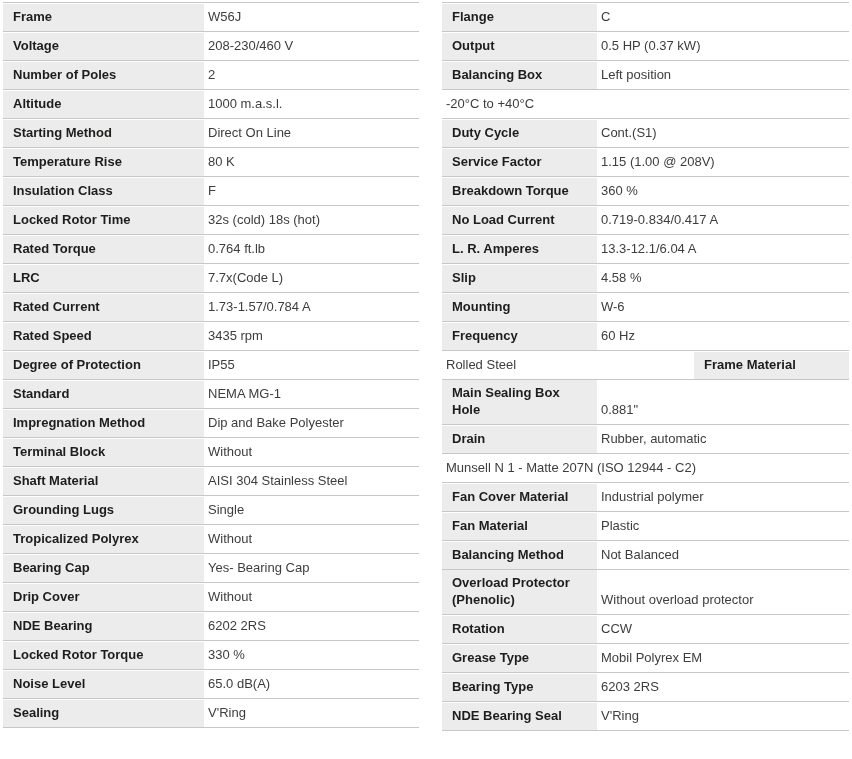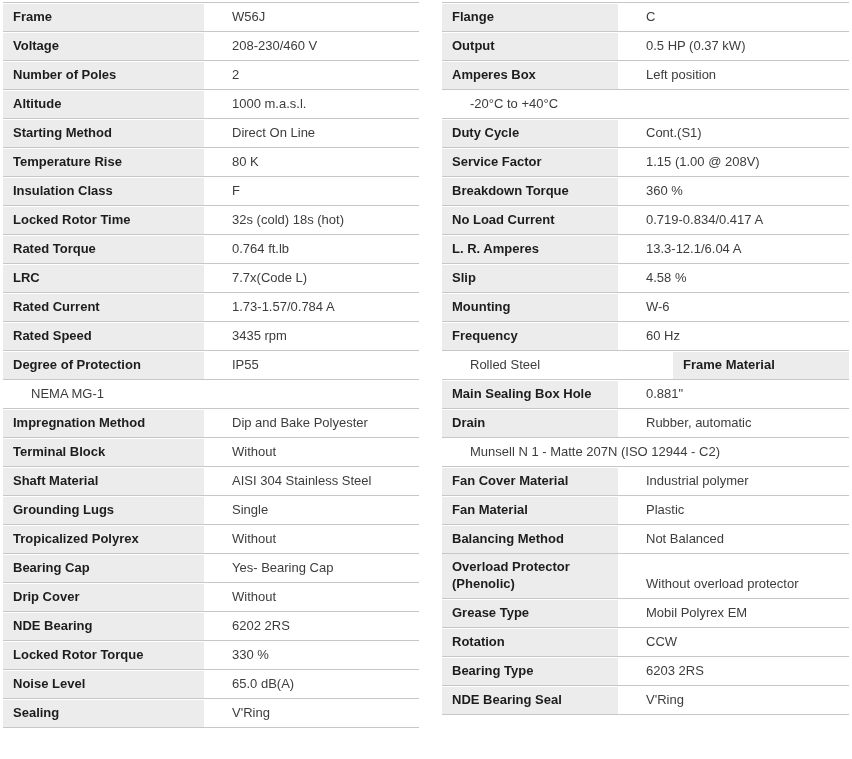--- a/index.html
+++ b/index.html
@@ -38,25 +38,25 @@
     line-height: 1.3;
   }
   .cell.label {
     background: #ececec;
     font-weight: bold;
     color: #1d1d1b;
     padding: 5px 8px 5px 10px;
     flex: 0 0 auto;
   }
   .spec-table-left  .cell.label { width: 201px; }
-  .spec-table-right .cell.label { width: 176px; }
+  .spec-table-right .cell.label { width: 155px; }
   .cell.value {
     flex: 1 1 auto;
     color: #3d3d3c;
-    padding: 5px 8px 5px 28px;
+    padding: 5px 8px 5px 4px;
     min-width: 0;
   }
 </style>
 </head>
 <body>
 
 <div class="page">
   <div class="spec-table spec-table-left">
       <div class="row">
         <div class="cell label">Frame</div>
@@ -104,20 +104,21 @@
       </div>
       <div class="row">
         <div class="cell label">Rated Speed</div>
         <div class="cell value">3435 rpm</div>
       </div>
       <div class="row">
         <div class="cell label">Degree of Protection</div>
         <div class="cell value">IP55</div>
       </div>
       <div class="row">
+        <div class="cell label">Standard</div>
         <div class="cell value">NEMA MG-1</div>
       </div>
       <div class="row">
         <div class="cell label">Impregnation Method</div>
         <div class="cell value">Dip and Bake Polyester</div>
       </div>
       <div class="row">
         <div class="cell label">Terminal Block</div>
         <div class="cell value">Without</div>
       </div>
@@ -161,21 +162,21 @@
   <div class="spec-table spec-table-right">
       <div class="row">
         <div class="cell label">Flange</div>
         <div class="cell value">C</div>
       </div>
       <div class="row">
         <div class="cell label">Output</div>
         <div class="cell value">0.5 HP (0.37 kW)</div>
       </div>
       <div class="row">
-        <div class="cell label">Amperes Box</div>
+        <div class="cell label">Balancing Box</div>
         <div class="cell value">Left position</div>
       </div>
       <div class="row">
         <div class="cell value">-20°C to +40°C</div>
       </div>
       <div class="row">
         <div class="cell label">Duty Cycle</div>
         <div class="cell value">Cont.(S1)</div>
       </div>
       <div class="row">
@@ -231,26 +232,26 @@
       </div>
       <div class="row">
         <div class="cell label">Balancing Method</div>
         <div class="cell value">Not Balanced</div>
       </div>
       <div class="row">
         <div class="cell label">Overload Protector (Phenolic)</div>
         <div class="cell value">Without overload protector</div>
       </div>
       <div class="row">
+        <div class="cell label">Rotation</div>
+        <div class="cell value">CCW</div>
+      </div>
+      <div class="row">
         <div class="cell label">Grease Type</div>
         <div class="cell value">Mobil Polyrex EM</div>
-      </div>
-      <div class="row">
-        <div class="cell label">Rotation</div>
-        <div class="cell value">CCW</div>
       </div>
       <div class="row">
         <div class="cell label">Bearing Type</div>
         <div class="cell value">6203 2RS</div>
       </div>
       <div class="row">
         <div class="cell label">NDE Bearing Seal</div>
         <div class="cell value">V'Ring</div>
       </div>
     </div>

